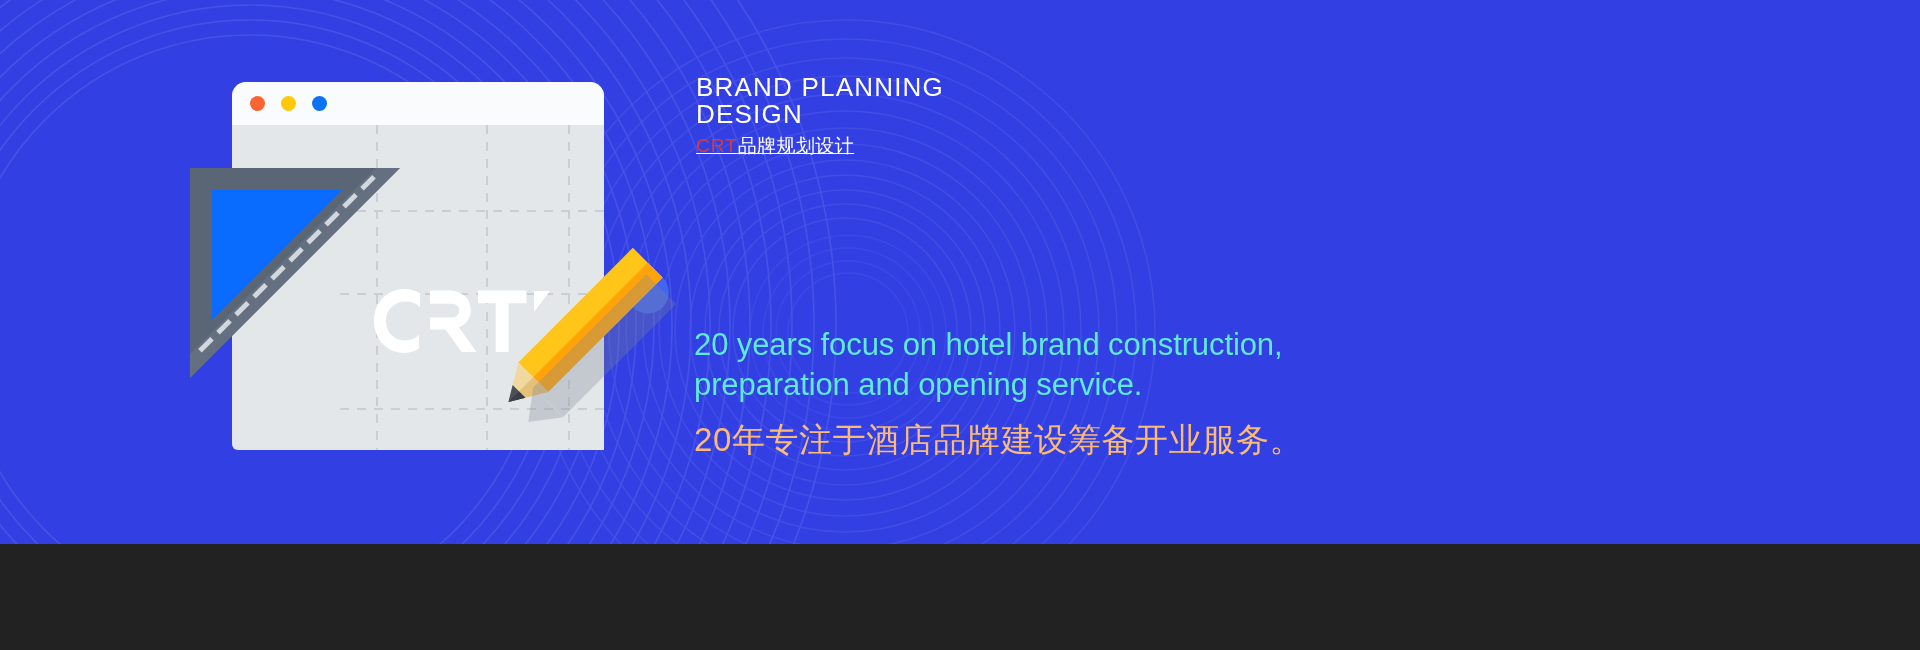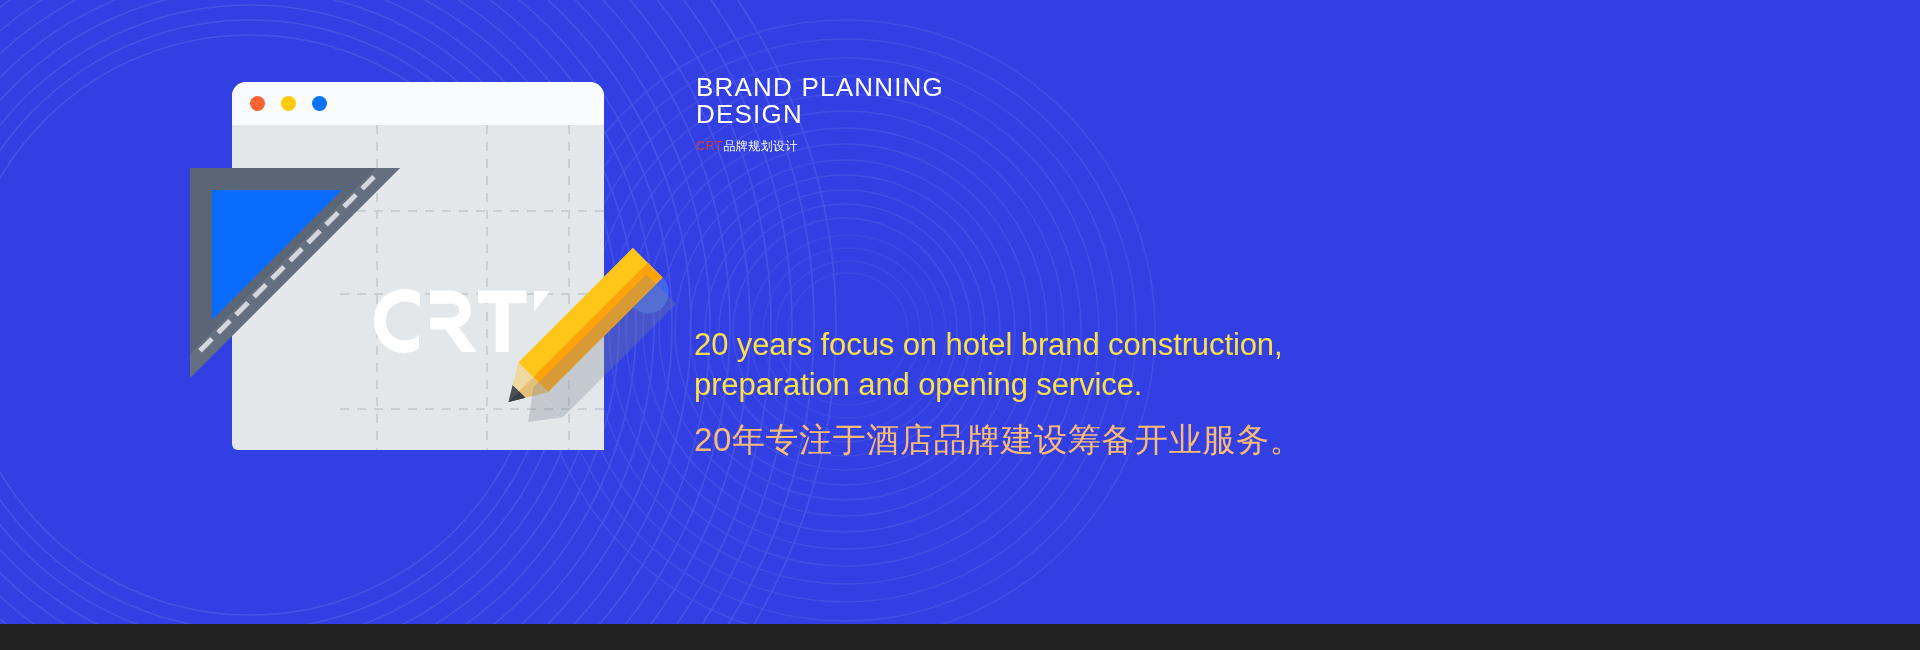--- a/index.html
+++ b/index.html
@@ -3,21 +3,21 @@
 <meta charset="utf-8">
 <style>
   html, body {
     margin: 0;
     padding: 0;
     background: #222;
   }
   #banner {
     position: relative;
     width: 1920px;
-    height: 624px;
+    height: 544px;
     overflow: hidden;
     background: #3240e3;
     font-family: "Liberation Sans", sans-serif;
     -webkit-font-smoothing: antialiased;
   }
 
   
   .bg-arcs {
     position: absolute;
     inset: 0;
@@ -144,38 +144,39 @@
     color: #ffffff;
     font-size: 26px;
     font-weight: 400;
     letter-spacing: 1.2px;
     line-height: 27px;
     margin: 0;
     white-space: pre-line;
   }
   .sub-cn {
     margin: 8px 0 12px 0;
-    font-size: 12px;
+    font-size: 19px;
     letter-spacing: 0.4px;
     line-height: 20px;
     color: #ffffff;
+    text-decoration: underline;
   }
   .sub-cn .brand-mark {
     color: #d83a3a;
     letter-spacing: 1px;
   }
 
   .tagline-block {
     position: absolute;
     left: 694px;
     top: 325px;
     width: 760px;
   }
   .tagline-en {
-    color: #fde047;
+    color: #5eead4;
     font-size: 31px;
     font-weight: 300;
     line-height: 40px;
     margin: 0;
     letter-spacing: -0.1px;
     white-space: pre-line;
   }
   .tagline-cn {
     color: #fdba74;
     font-size: 33px;

